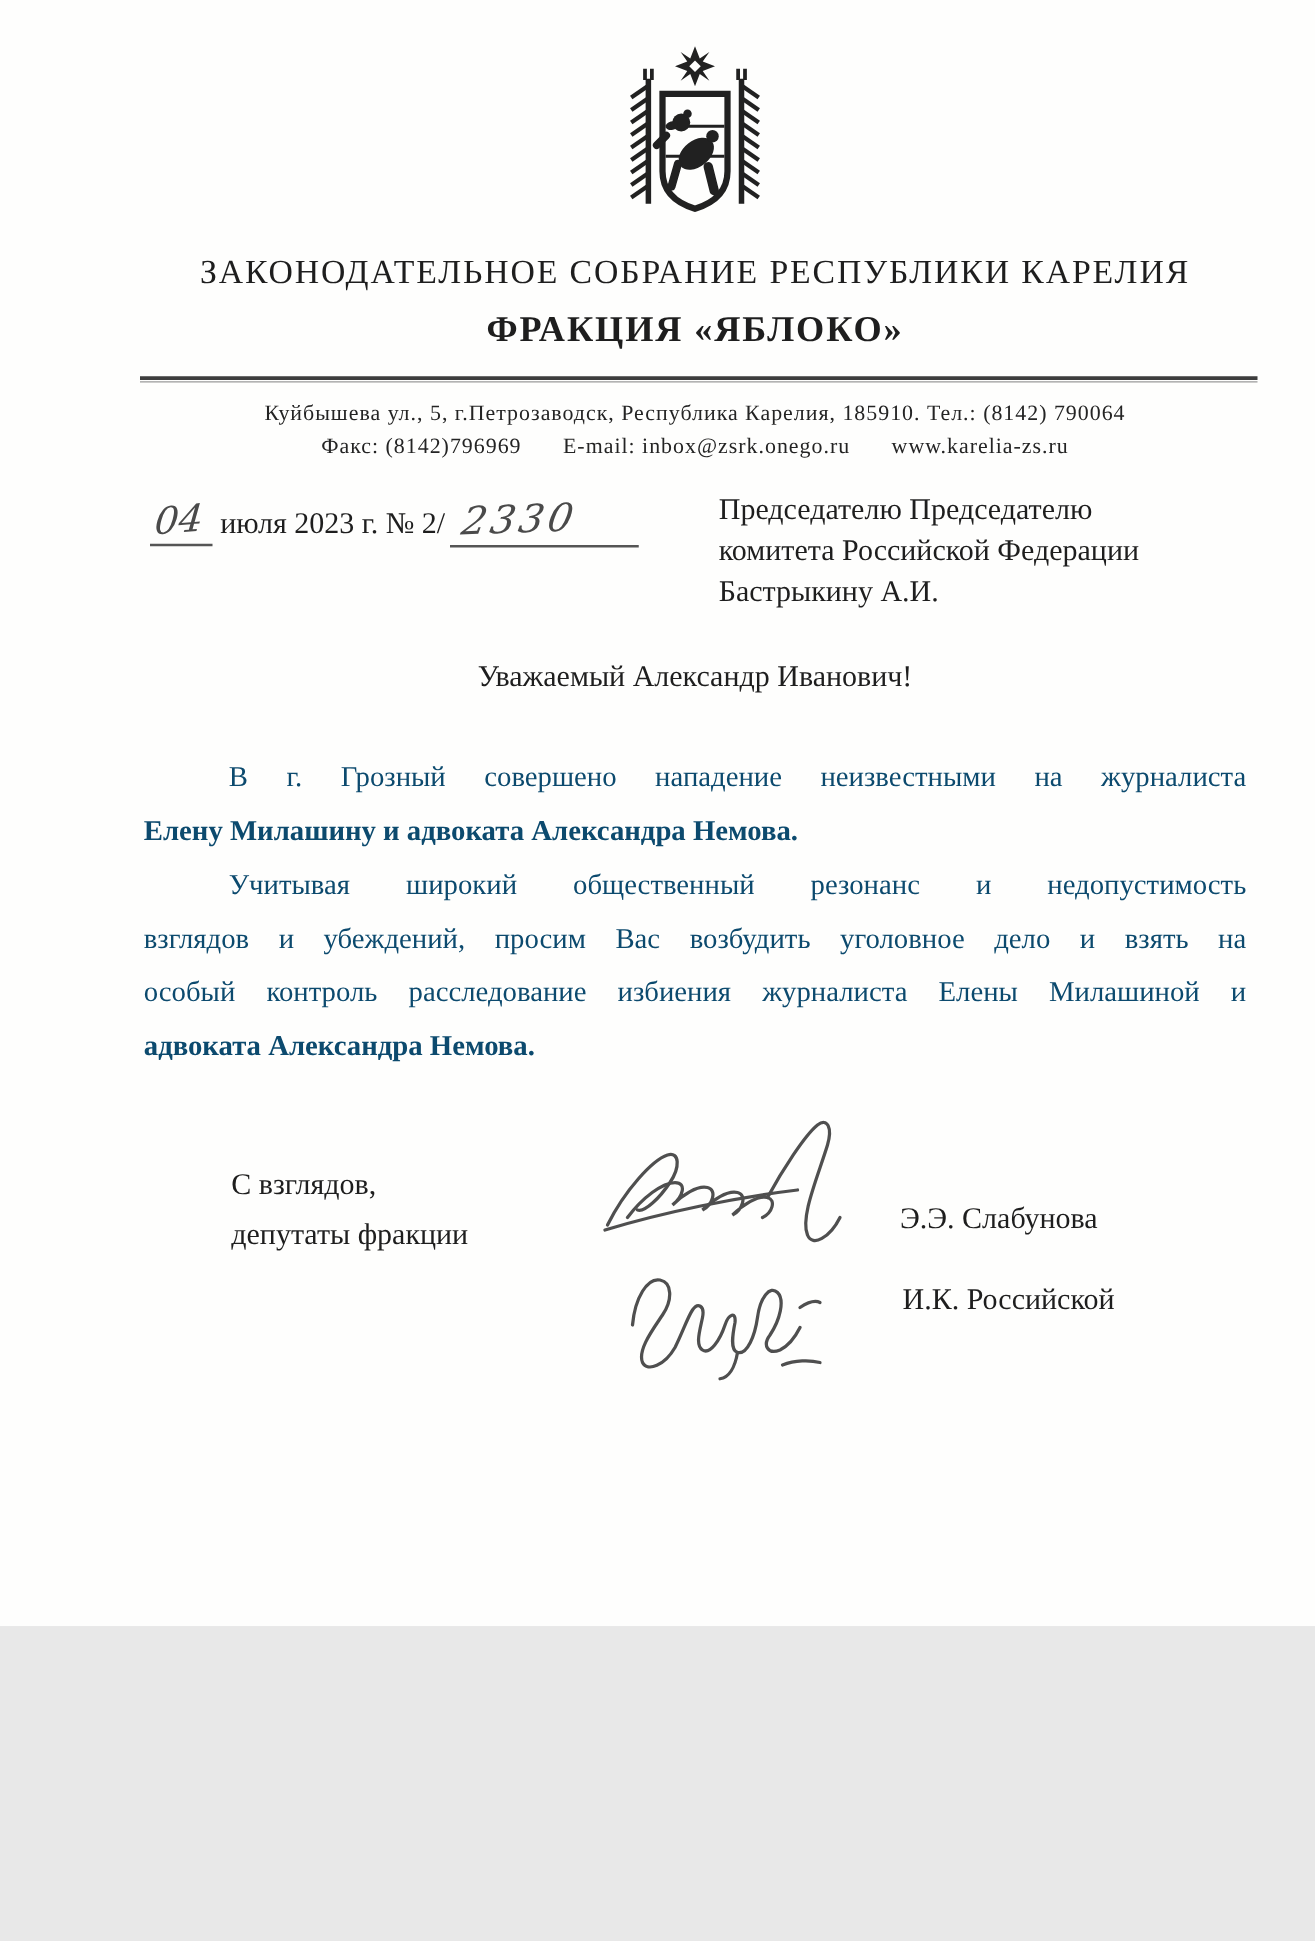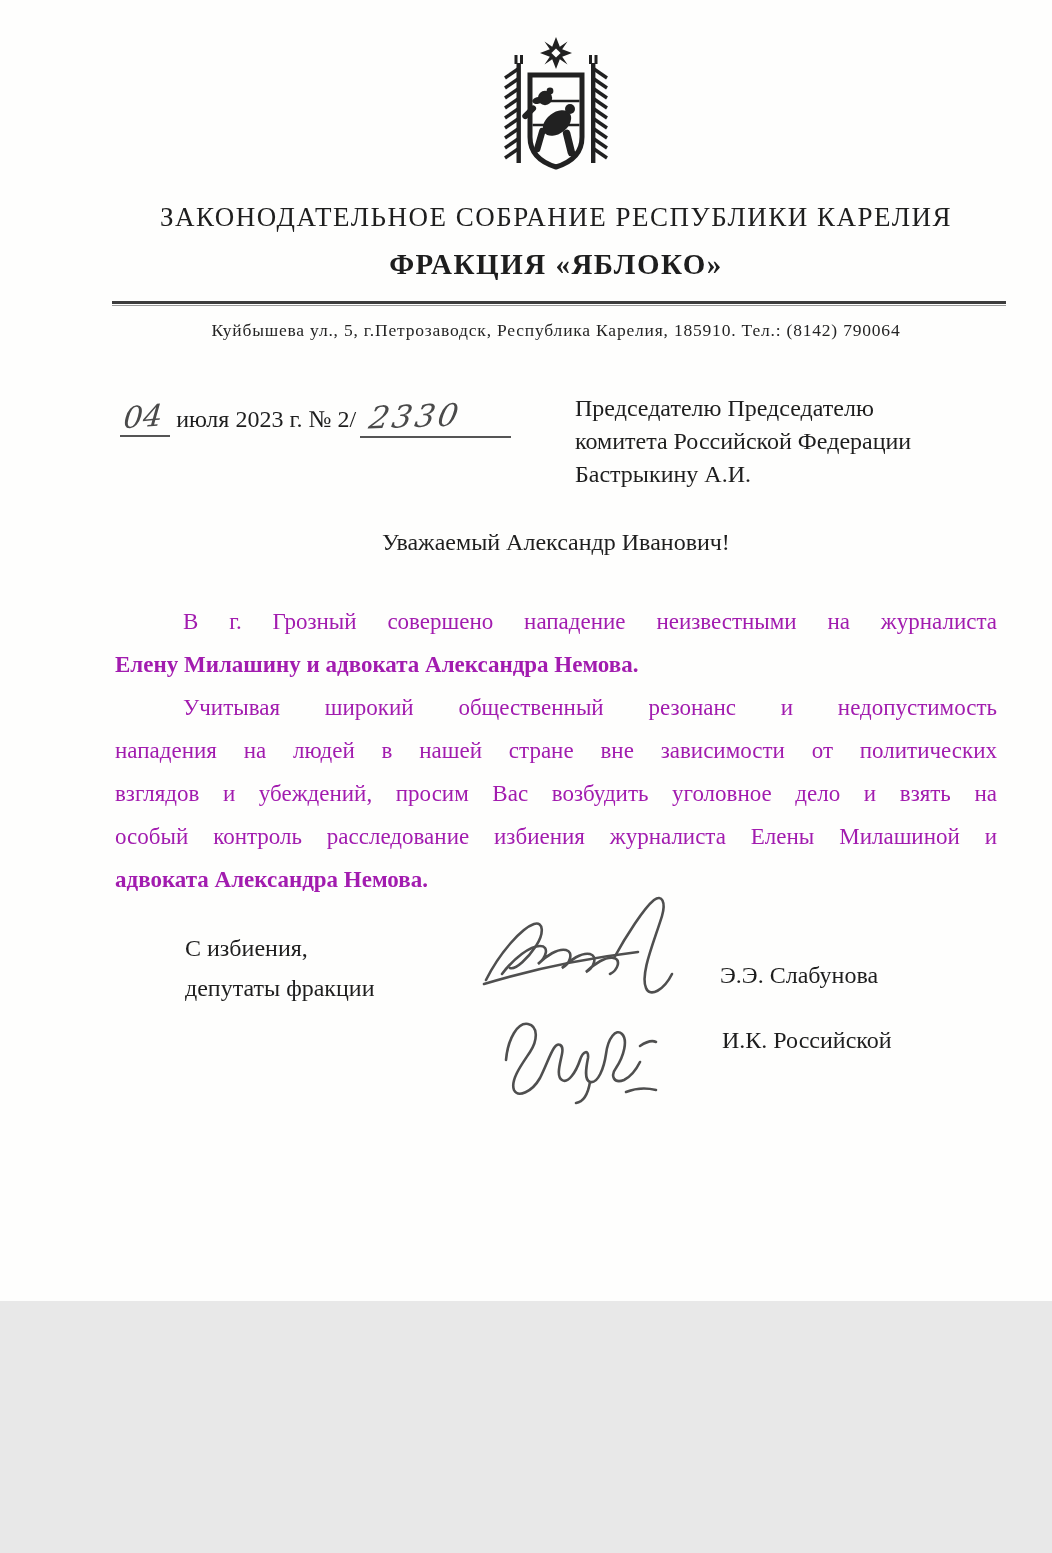--- a/index.html
+++ b/index.html
@@ -37,21 +37,21 @@
   .day-u { padding:0 8px 1px 4px; margin-right:6px; }
   .num-u { padding:0 50px 2px 10px; margin-left:4px; }
   .day-inner { display:inline-block; font-size:30px; transform:skewX(-10deg) rotate(-5deg); }
   .num-inner { display:inline-block; font-size:31px; letter-spacing:3px; transform:skewX(-12deg) rotate(-2deg); }
 
   .recipient { position:absolute; left:575px; top:392px; font-size:24px; line-height:33px; }
 
   .salutation { position:absolute; left:66px; top:529px; width:980px; text-align:center; font-size:24px; }
 
   
-  .para { position:absolute; left:115px; width:882px; font-size:23px; line-height:43px; color:#a21caf; }
+  .para { position:absolute; left:115px; width:882px; font-size:23px; line-height:43px; color:#0c4a6e; }
   .p1 { top:600px; }
   .p2 { top:686px; }
   .jl { text-align:justify; text-align-last:justify; }
   .ll { text-align:left;font-weight:bold; }
   .ind { text-indent:68px; }
 
   .closing { position:absolute; left:185px; top:928px; font-size:24px; line-height:40px; }
 
   .sig1 { position:absolute; left:476px; top:892px; width:252px; height:120px; }
   .sig2 { position:absolute; left:494px; top:1000px; width:218px; height:108px; }
@@ -118,48 +118,52 @@
 
   <div class="org-name">ЗАКОНОДАТЕЛЬНОЕ СОБРАНИЕ РЕСПУБЛИКИ КАРЕЛИЯ</div>
   <div class="fraction">ФРАКЦИЯ «ЯБЛОКО»</div>
 
   <div class="rule">
     <div class="thick"></div>
       <div class="thin"></div>
   </div>
 
   <div class="contact1">Куйбышева ул., 5, г.Петрозаводск, Республика Карелия, 185910. Тел.: (8142) 790064</div>
+  <div class="contact2">
+    <span class="seg">Факс: (8142)796969</span>
+    <span class="seg">E-mail: inbox@zsrk.onego.ru</span>
+    <span class="seg">www.karelia-zs.ru</span>
+  </div>
 
   <div class="ref-line">
     <span class="u day-u"><span class="hand day-inner">04</span></span><span>июля 2023 г. № 2/</span><span class="u num-u"><span class="hand num-inner">2330</span></span>
   </div>
 
   <div class="recipient">
     <div>Председателю Председателю</div>
     <div>комитета Российской Федерации</div>
     <div>Бастрыкину А.И.</div>
   </div>
 
   <div class="salutation">Уважаемый Александр Иванович!</div>
 
   <div class="para p1">
     <div class="jl ind">В г. Грозный совершено нападение неизвестными на журналиста</div>
     <div class="ll">Елену Милашину и адвоката Александра Немова.</div>
   </div>
 
   <div class="para p2">
     <div class="jl ind">Учитывая широкий общественный резонанс и недопустимость</div>
-    <div class="jl">нападения на людей в нашей стране вне зависимости от политических</div>
     <div class="jl">взглядов и убеждений, просим Вас возбудить уголовное дело и взять на</div>
     <div class="jl">особый контроль расследование избиения журналиста Елены Милашиной и</div>
     <div class="ll">адвоката Александра Немова.</div>
   </div>
 
   <div class="closing">
-    <div>С избиения,</div>
+    <div>С взглядов,</div>
     <div>депутаты фракции</div>
   </div>
 
   <svg class="sig1" viewBox="0 0 252 120" aria-hidden="true">
     <g fill="none" stroke="#4f4f4f" stroke-width="2.6" stroke-linecap="round">
       <path d="M10 88 C24 60 46 36 58 32 C68 29 68 42 60 54 C52 66 40 78 34 76"></path>
       <path d="M26 82 C38 66 54 54 64 54 C74 54 70 66 62 72 C70 64 82 56 90 58 C98 60 94 72 86 76 C94 68 106 60 114 62 C122 64 118 76 110 80 C118 72 130 64 138 66 C145 68 142 78 134 82"></path>
       <path d="M138 66 C150 44 168 16 178 8 C186 2 190 10 186 24 C178 50 164 82 170 96 C174 106 188 98 196 82"></path>
       <path d="M8 92 C54 78 112 66 162 60"></path>
     </g>

